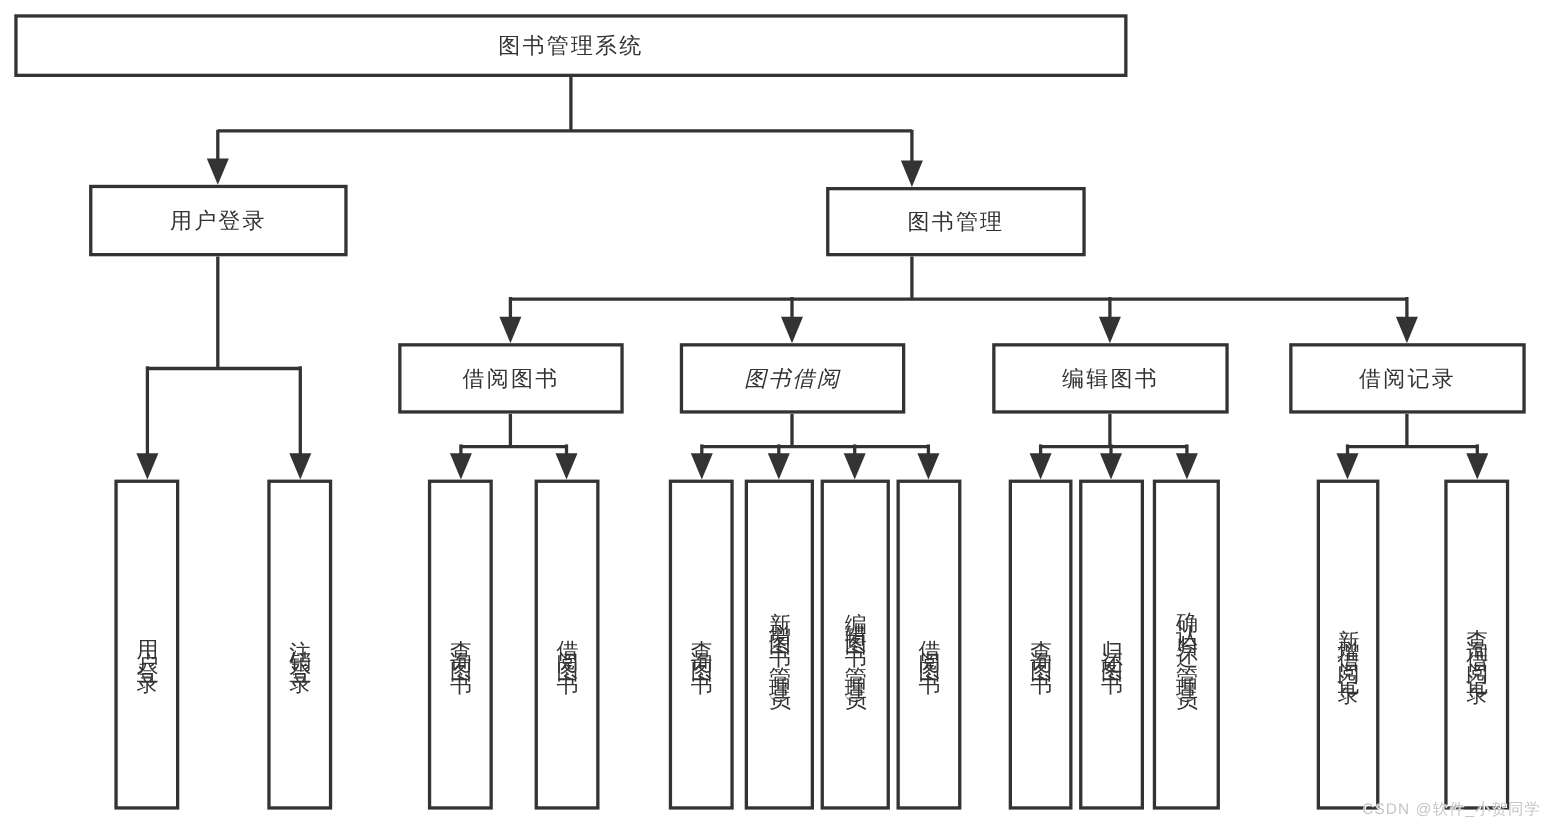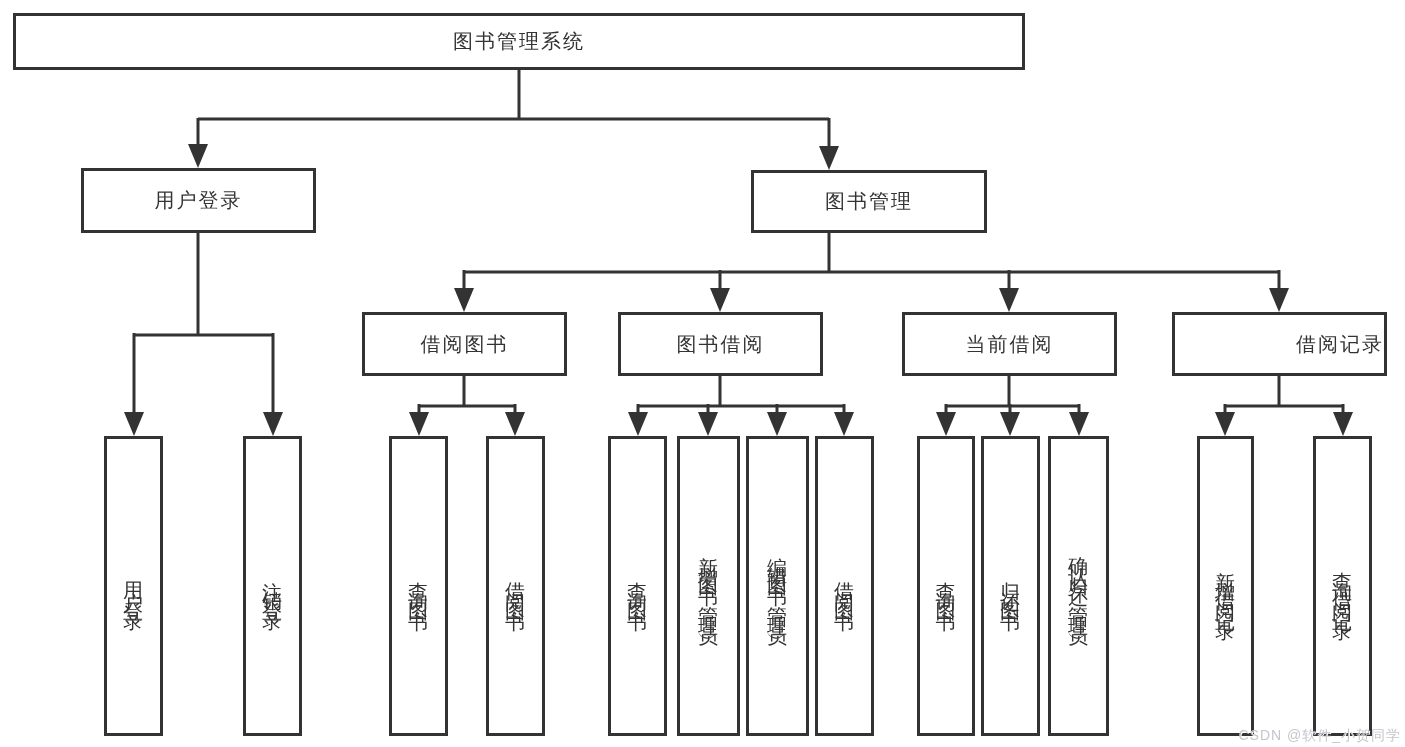--- a/index.html
+++ b/index.html
@@ -127,27 +127,27 @@
   <div class="box h" style="left:81px; top:168px; width:235px; height:65px;">
     <span>用户登录</span>
   </div>
   <div class="box h" style="left:711px; top:170px; width:236px; height:63px;margin-left:40px;">
     <span>图书管理</span>
   </div>
 
   <div class="box h" style="left:362px; top:312px; width:205px; height:64px;">
     <span>借阅图书</span>
   </div>
-  <div class="box h" style="left:618px; top:312px; width:205px; height:64px;">
+  <div class="box h" style="left:618px; top:312px; width:205px; height:64px;font-style:italic;">
     <span>图书借阅</span>
   </div>
   <div class="box h" style="left:902px; top:312px; width:215px; height:64px;">
-    <span>当前借阅</span>
+    <span>编辑图书</span>
   </div>
-  <div class="box h" style="left:1172px; top:312px; width:215px; height:64px;justify-content:flex-end;">
+  <div class="box h" style="left:1172px; top:312px; width:215px; height:64px;">
     <span>借阅记录</span>
   </div>
 
   <div class="box v" style="left:104px; top:436px; width:59px; height:300px;">
     <span>用户登录</span>
   </div>
   <div class="box v" style="left:243px; top:436px; width:59px; height:300px;">
     <span>注销登录</span>
   </div>
 

